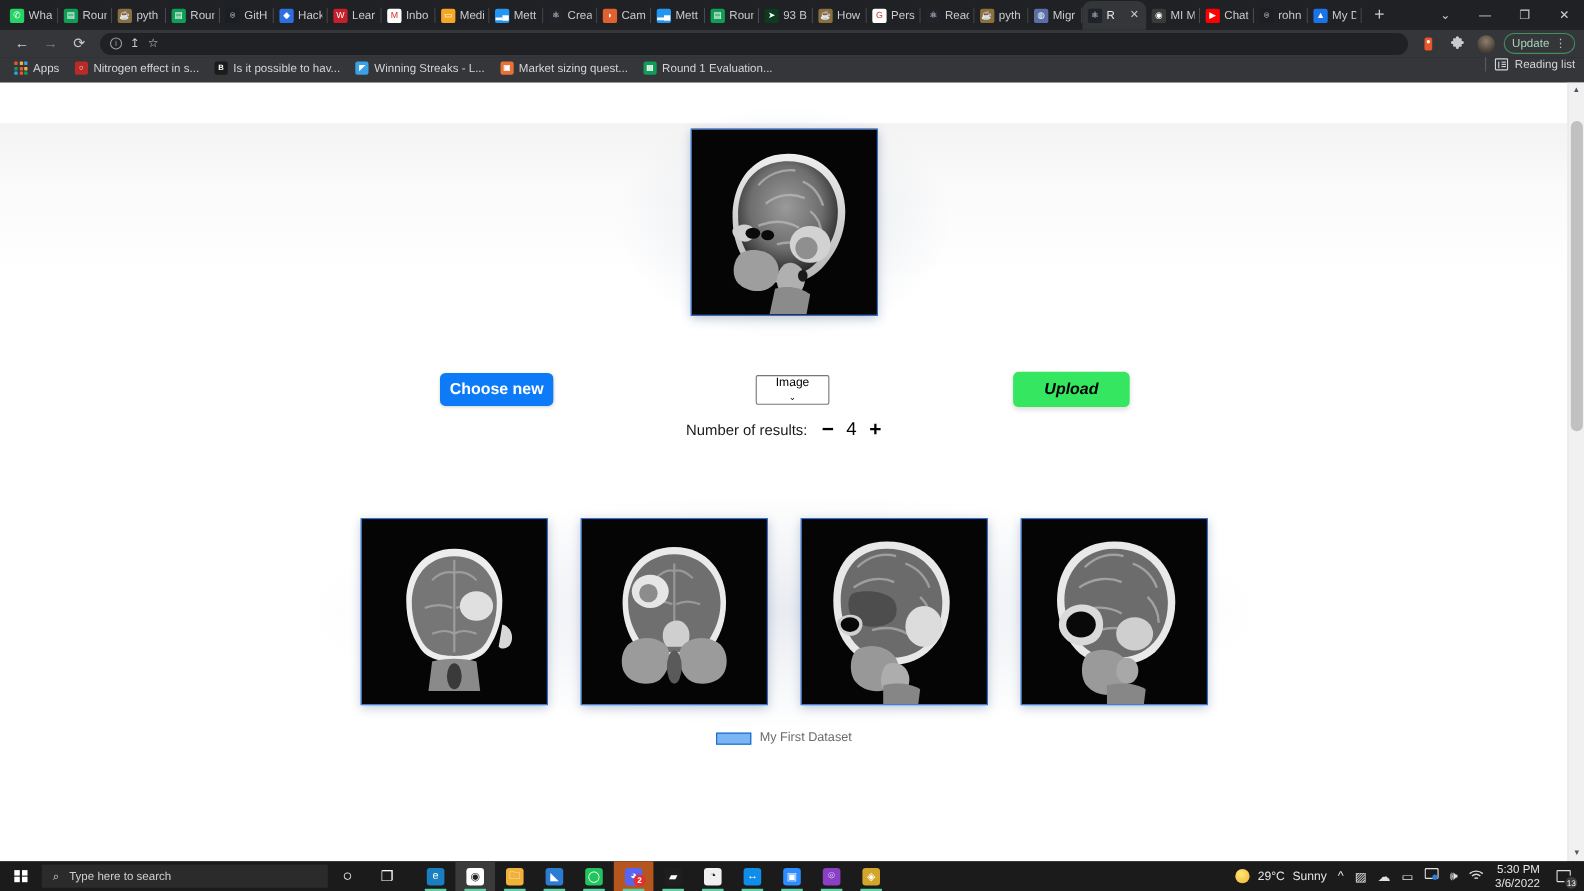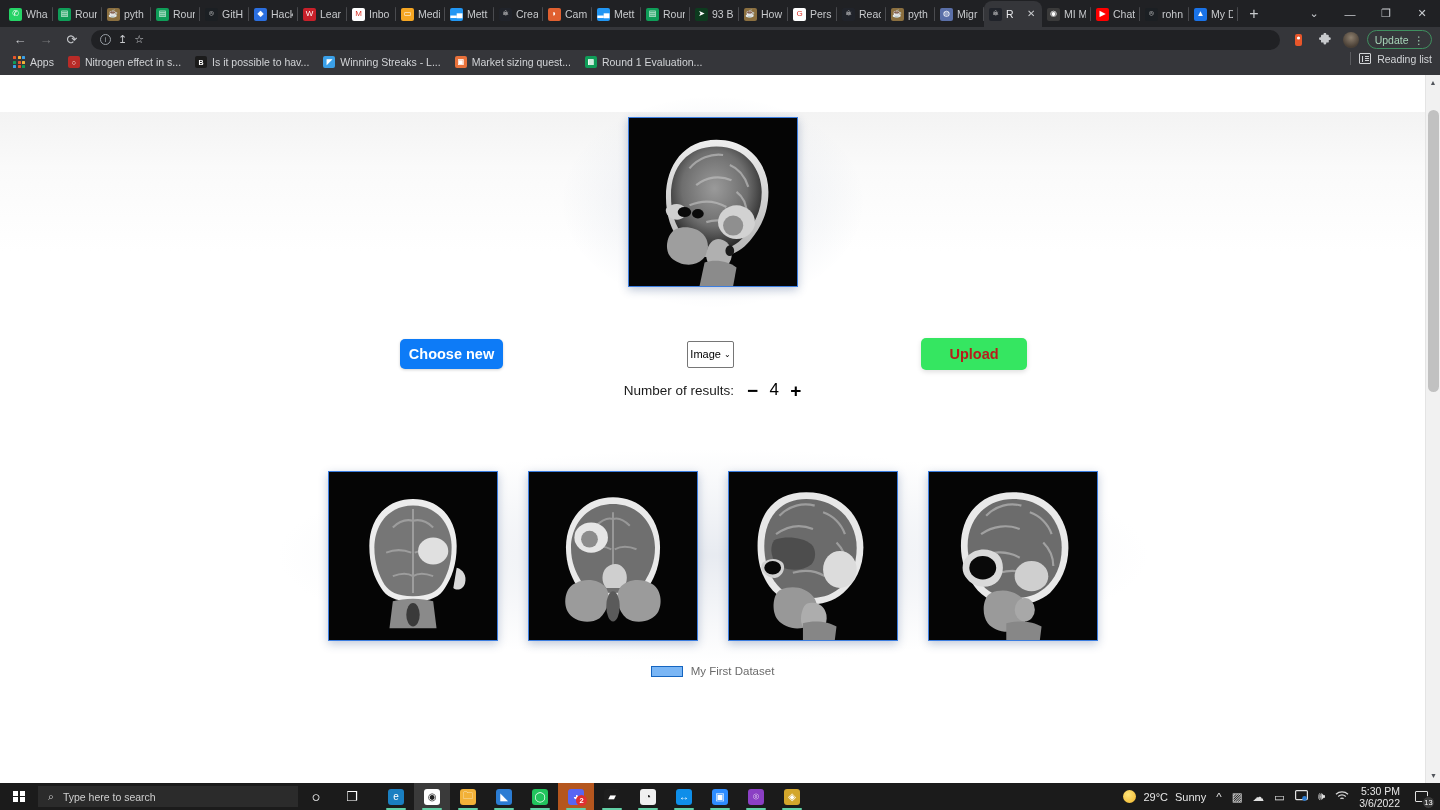--- a/index.html
+++ b/index.html
@@ -164,27 +164,28 @@
     font-size:14.5px; font-family:inherit; cursor:pointer;
     display:flex; align-items:center; justify-content:center;
   }
   .btn-choose {
     position:absolute; left:400px; width:103px; height:30px;
     background:#0d7bf7; box-shadow:0 1px 3px rgba(0,0,0,.18);
   }
   .btn-upload {
     position:absolute; left:921px; width:106px; height:32px;
     background:#35e661; box-shadow:0 2px 5px rgba(0,0,0,.13);
-    color:#b91c1c;
+    color:#000000;
+    font-style:italic;
   }
   .select-box {
-    position:absolute; left:687px; width:47px; height:27px;
+    position:absolute; left:687px; width:67px; height:27px;
     border:1px solid #767676; border-radius:2px; background:#fff;
     display:flex; align-items:center; justify-content:center; gap:3px;
-    font-size:11px; color:#000; cursor:pointer;
+    font-size:11px; color:#000; cursor:pointer;flex-direction:column;
   }
   .select-box .chev { font-size:8px; }
 
   .numrow {
     display:flex; align-items:center; justify-content:center;
     gap:11px; margin-top:4px; font-size:13.5px; color:#1a1a1a;
   }
   .numrow .lbl { margin-right:2px; }
   .numrow .step {
     font-size:19px; font-weight:bold; color:#000; cursor:pointer;

